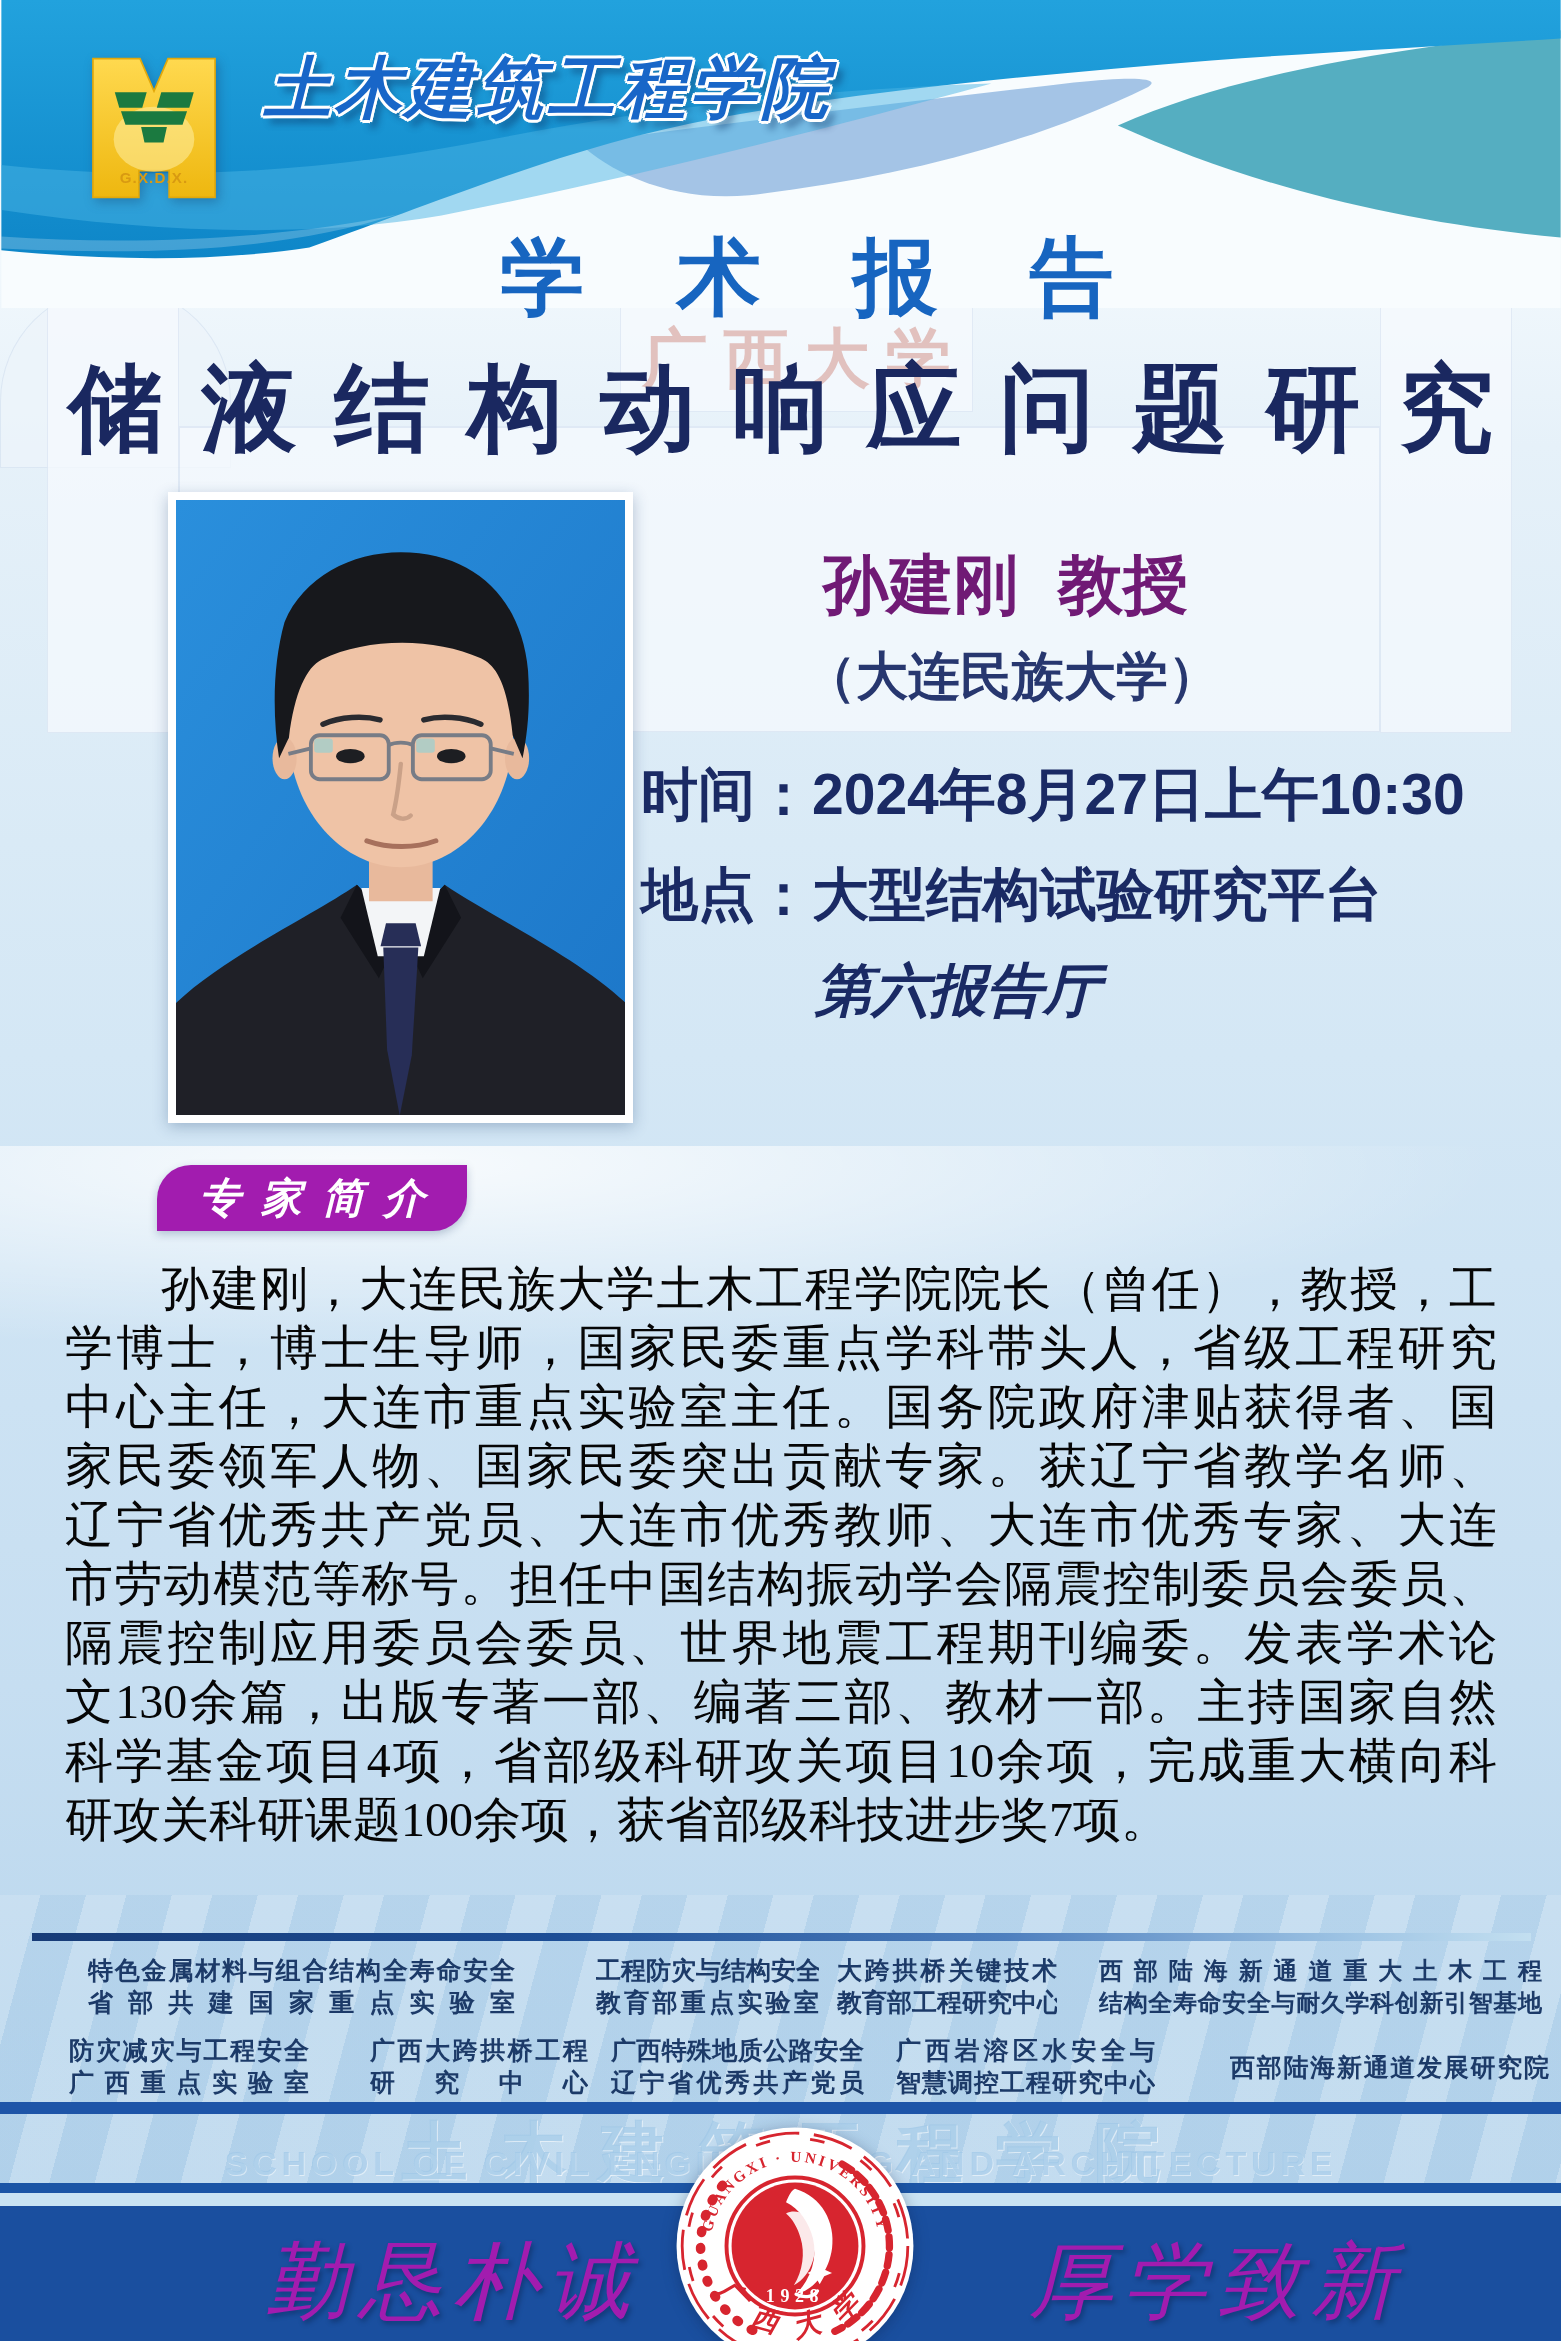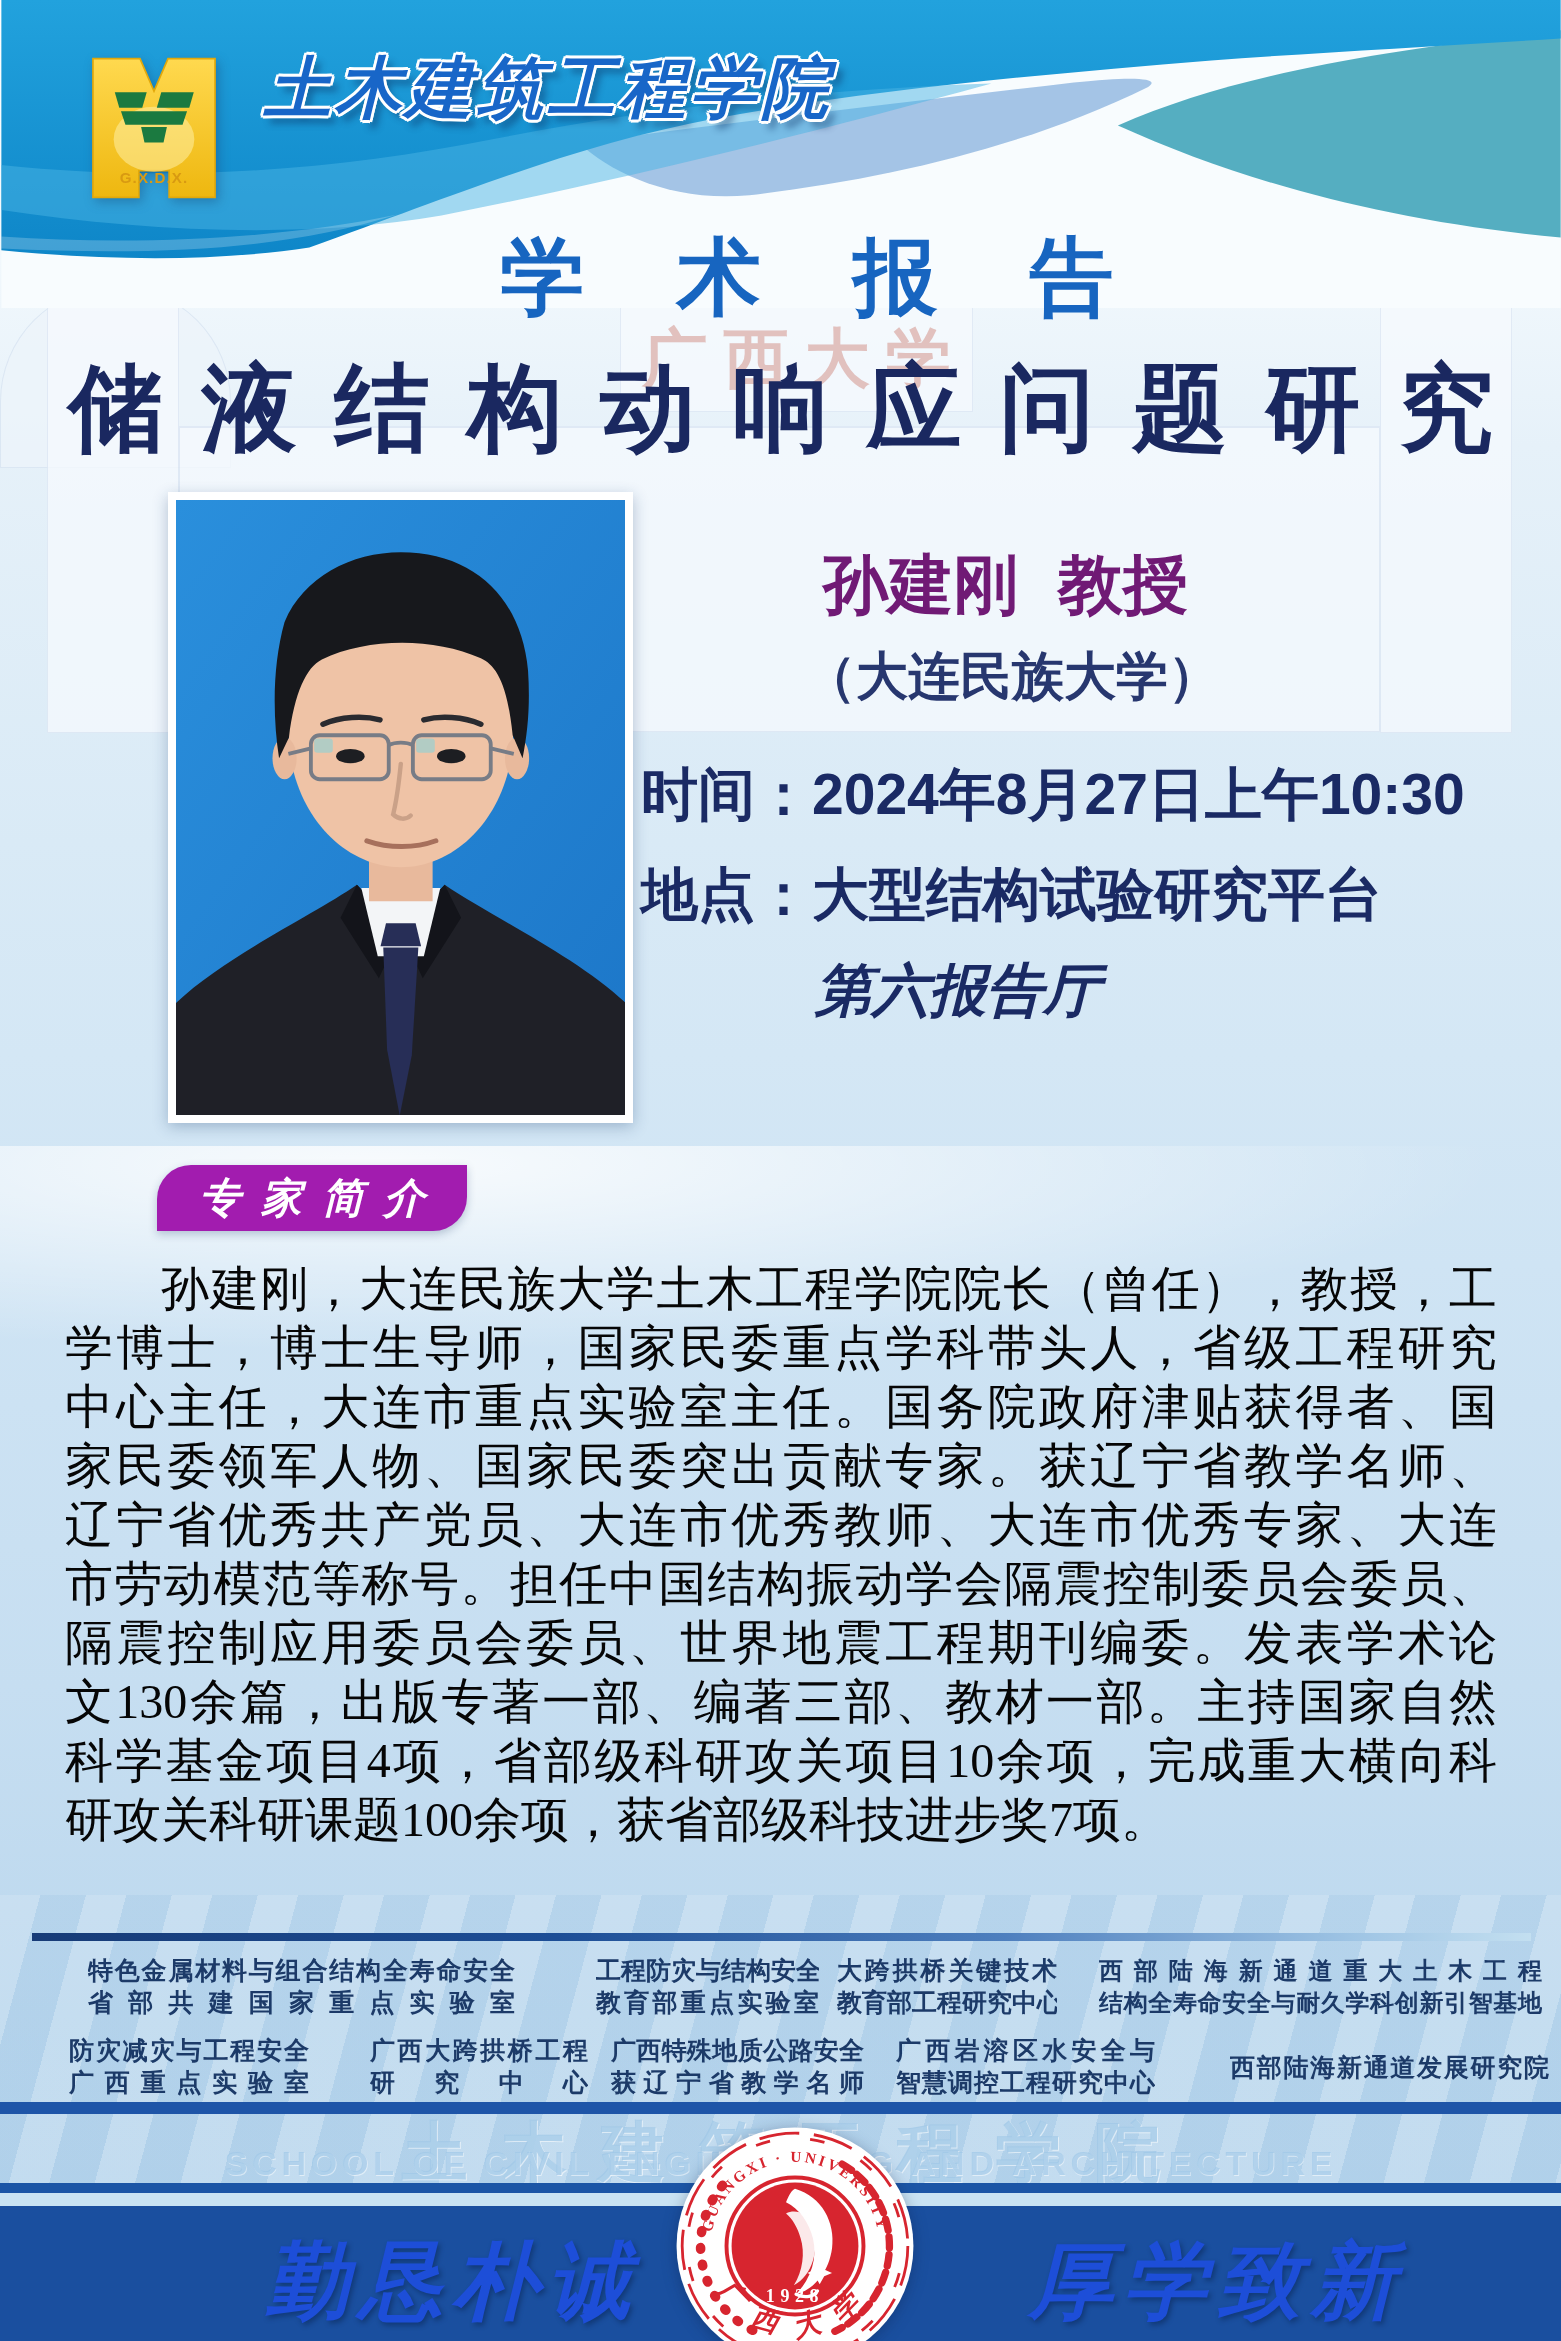--- a/index.html
+++ b/index.html
@@ -110,22 +110,22 @@
 
   
   .thin-line{position:absolute;left:0;top:2102px;width:1562px;height:12px;
     background:#1e55a8;z-index:15;}
   .stripe{position:absolute;left:0;top:2183px;width:1562px;height:10.5px;
     background:#1b55a6;z-index:30;}
   .gap-band{position:absolute;left:0;top:2193px;width:1562px;height:13.2px;
     background:#c9e3f3;z-index:30;}
   .bottom-bar{position:absolute;left:0;top:2206px;width:1562px;height:135px;
     background:#1a4f9f;z-index:30;}
-  .motto{position:absolute;top:2225px;z-index:35;color:#1d4ed8;white-space:nowrap;
-    font-family:"Liberation Serif",serif;font-style:italic;font-weight:bold;
+  .motto{position:absolute;top:2225px;z-index:35;color:#a21caf;white-space:nowrap;
+    font-family:"Liberation Serif",serif;font-style:italic;font-weight:normal;
     font-size:84px;letter-spacing:.12em;text-shadow:2.2px 3.3px 5.5px rgba(5,25,60,.4);}
   .motto-left{left:265px;}
   .motto-right{left:989px;margin-left:40px;}
 
   
   .seal{position:absolute;left:676px;top:2127px;width:238px;height:238px;z-index:40;
     filter:drop-shadow(0 3.3px 7.7px rgba(10,30,70,.35));}
 </style>
 </head>
 <body>
@@ -273,21 +273,21 @@
       <div class="lab">
       <div class="lab-l1">防灾减灾与工程安全</div>
       <div class="lab-l2">广西重点实验室</div>
     </div>
       <div class="lab">
       <div class="lab-l1">广西大跨拱桥工程</div>
       <div class="lab-l2">研究中心</div>
     </div>
       <div class="lab">
       <div class="lab-l1">广西特殊地质公路安全</div>
-      <div class="lab-l2">获辽宁省教学名师</div>
+      <div class="lab-l2">辽宁省优秀共产党员</div>
     </div>
       <div class="lab">
       <div class="lab-l1">广西岩溶区水安全与</div>
       <div class="lab-l2">智慧调控工程研究中心</div>
     </div>
       <div class="lab">
       <div class="lab-l1">西部陆海新通道发展研究院</div>
       <div class="lab-l2"></div>
     </div>
     </div>

